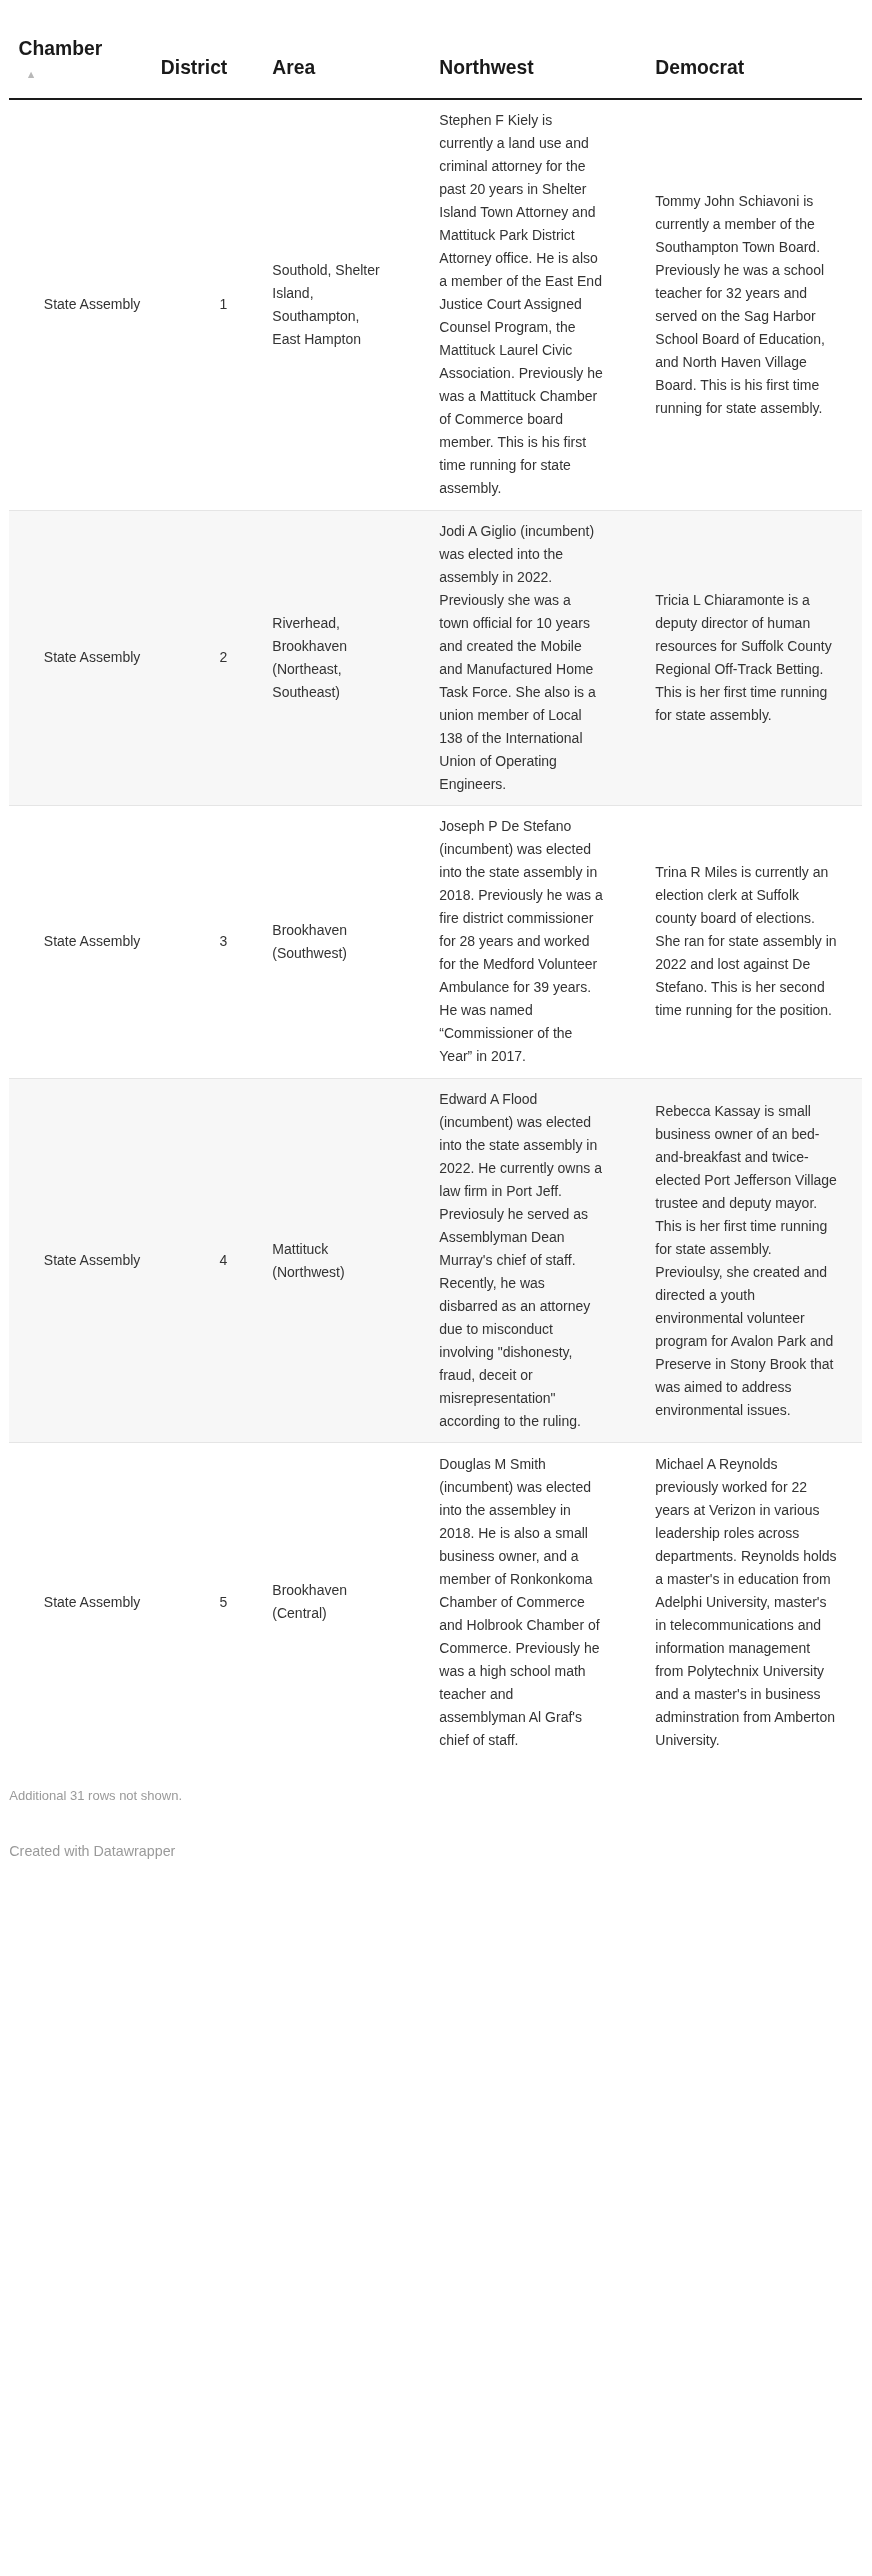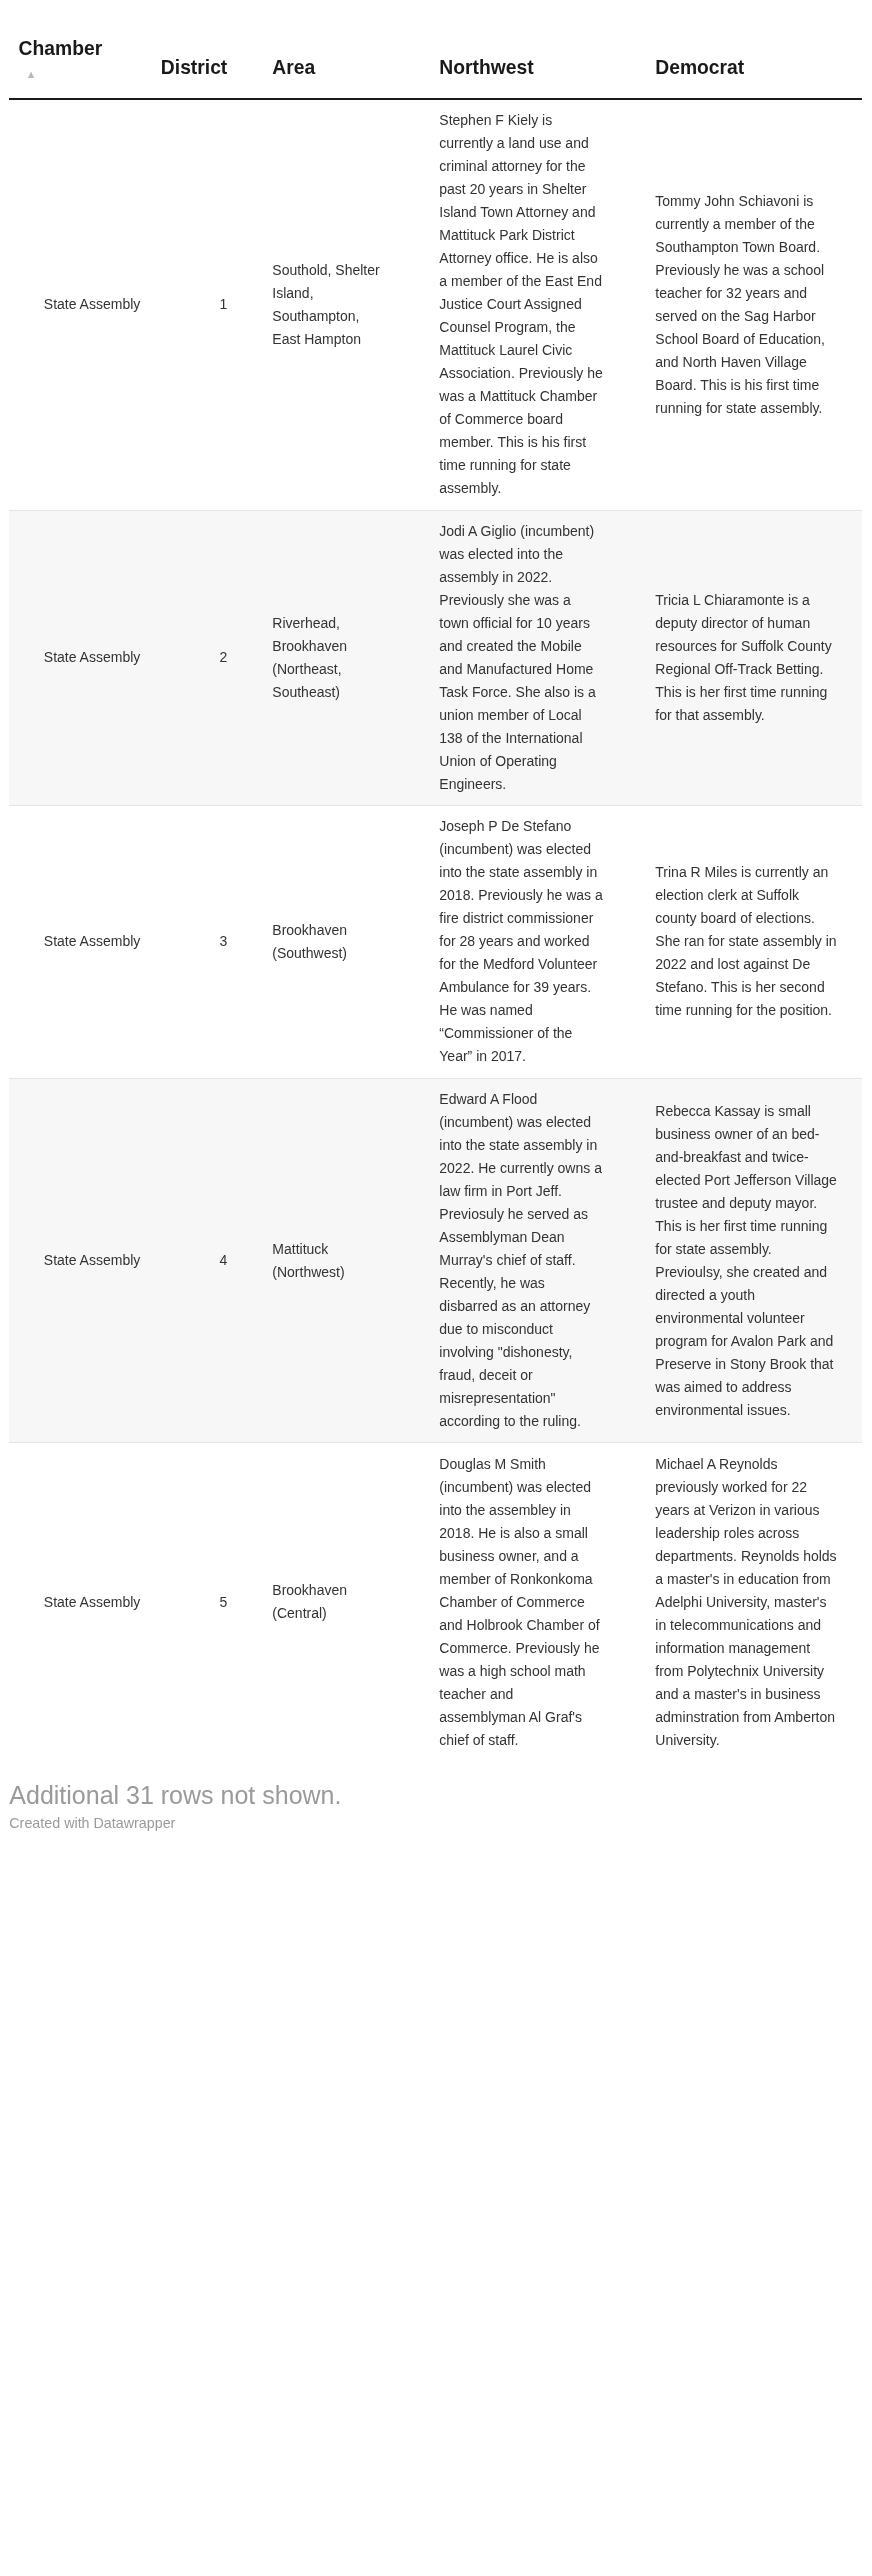--- a/index.html
+++ b/index.html
@@ -68,26 +68,26 @@
   tbody tr:nth-child(even) { background: #f7f7f7; }
 
   td.t-chamber    { padding-left: 9.3px;  padding-right: 10px; text-align: right; }
   td.t-district   { text-align: right; }
   td.t-area       { padding-left: 45px;  padding-right: 4.3px;  }
   td.t-republican { padding-left: 48px;  padding-right: 40px; }
   td.t-democrat   { padding-left: 12px;  padding-right: 25px; }
 
   .footer-note {
     margin-top: 23px;
-    font-size: 25px;
+    font-size: 13px;
     line-height: 23px;
     color: #9a9a9a;
   }
   .credit {
-    margin-top: 8px;
+    margin-top: 36px;
     font-size: 14.3px;
     line-height: 17px;
     color: #9a9a9a;
     text-decoration: none;
     display: inline-block;
   }
 </style>
 </head>
 <body>
 
@@ -119,21 +119,21 @@
         <td class="t-district">1</td>
         <td class="t-area">Southold, Shelter Island, Southampton, East Hampton</td>
         <td class="t-republican">Stephen F Kiely is currently a land use and criminal attorney for the past 20 years in Shelter Island Town Attorney and Mattituck Park District Attorney office. He is also a member of the East End Justice Court Assigned Counsel Program, the Mattituck Laurel Civic Association. Previously he was a Mattituck Chamber of Commerce board member. This is his first time running for state assembly.</td>
         <td class="t-democrat">Tommy John Schiavoni is currently a member of the Southampton Town Board. Previously he was a school teacher for 32 years and served on the Sag Harbor School Board of Education, and North Haven Village Board. This is his first time running for state assembly.</td>
       </tr>
       <tr>
         <td class="t-chamber">State Assembly</td>
         <td class="t-district">2</td>
         <td class="t-area">Riverhead, Brookhaven (Northeast, Southeast)</td>
         <td class="t-republican">Jodi A Giglio (incumbent) was elected into the assembly in 2022. Previously she was a town official for 10 years and created the Mobile and Manufactured Home Task Force. She also is a union member of Local 138 of the International Union of Operating Engineers.</td>
-        <td class="t-democrat">Tricia L Chiaramonte is a deputy director of human resources for Suffolk County Regional Off-Track Betting. This is her first time running for that assembly.</td>
+        <td class="t-democrat">Tricia L Chiaramonte is a deputy director of human resources for Suffolk County Regional Off-Track Betting. This is her first time running for state assembly.</td>
       </tr>
       <tr>
         <td class="t-chamber">State Assembly</td>
         <td class="t-district">3</td>
         <td class="t-area">Brookhaven (Southwest)</td>
         <td class="t-republican">Joseph P De Stefano (incumbent) was elected into the state assembly in 2018. Previously he was a fire district commissioner for 28 years and worked for the Medford Volunteer Ambulance for 39 years. He was named “Commissioner of the Year” in 2017.</td>
         <td class="t-democrat">Trina R Miles is currently an election clerk at Suffolk county board of elections. She ran for state assembly in 2022 and lost against De Stefano. This is her second time running for the position.</td>
       </tr>
       <tr>
         <td class="t-chamber">State Assembly</td>

